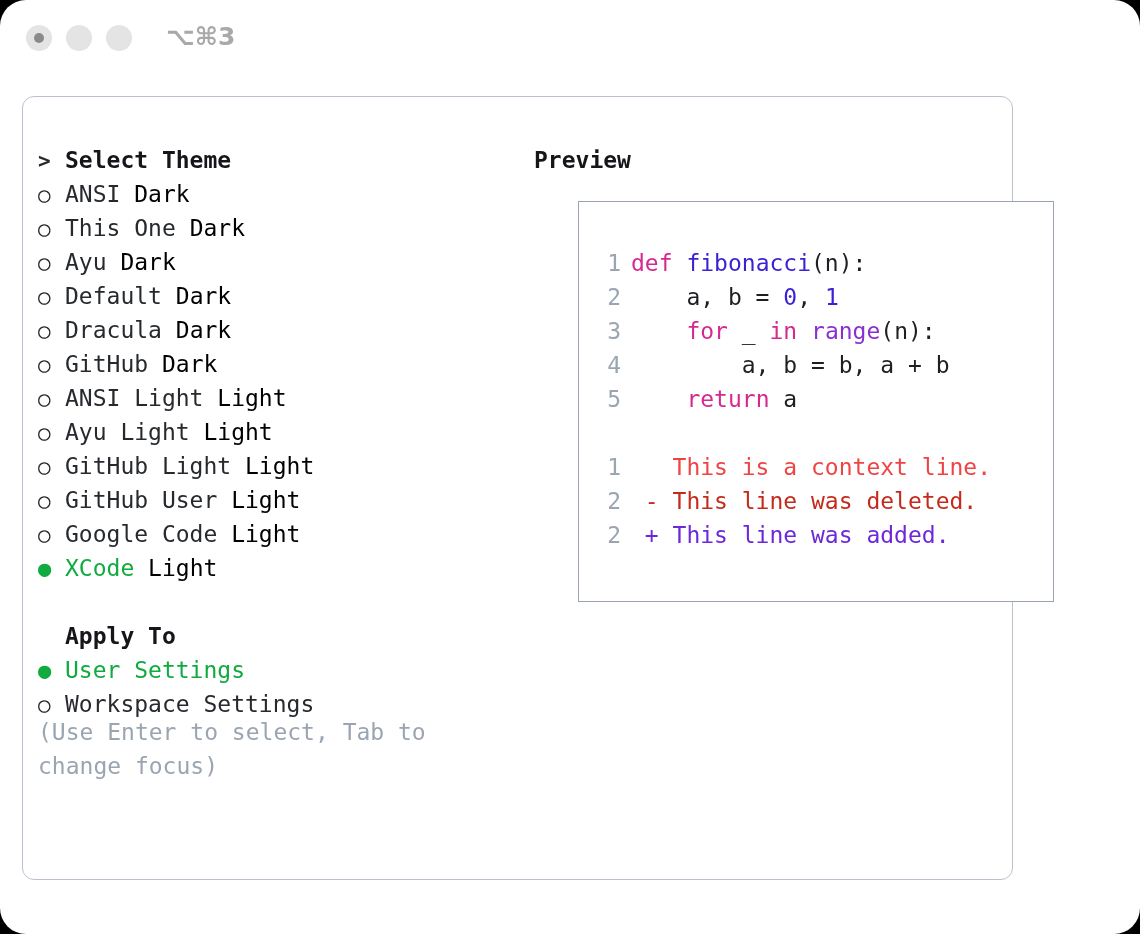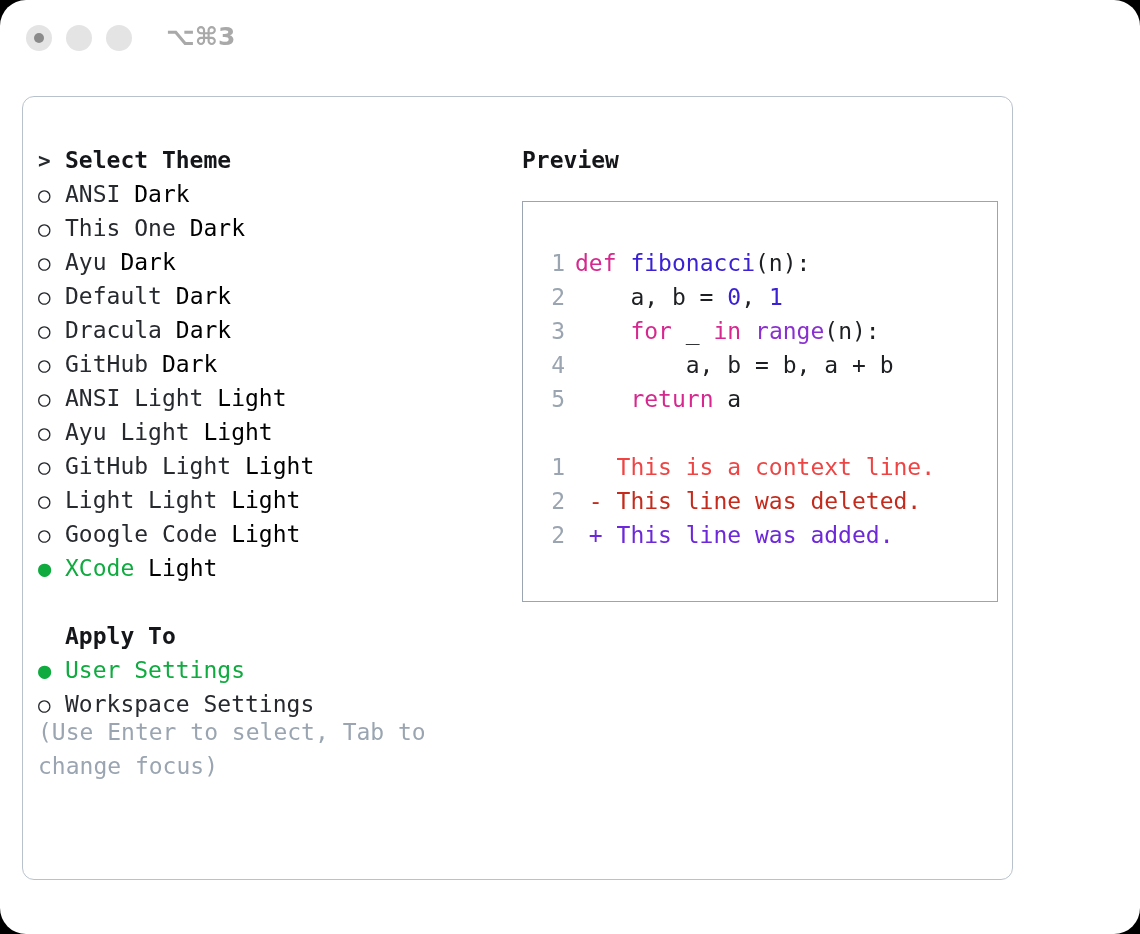--- a/index.html
+++ b/index.html
@@ -112,39 +112,40 @@
     top: 618px;
     width: 412px;
     font-size: 23px;
     line-height: 34px;
     color: #9aa5b1;
   }
 
   
   #right-col {
     position: absolute;
-    left: 490px;
+    left: 502px;
     top: 46px;
     width: 490px;
     padding-left: 9px;
   }
   #preview-title {
     font-size: 23px;
     font-weight: bold;
     color: #14161a;
     line-height: 34px;
   }
   #preview-box {
     margin-top: 24px;
     width: 476px;
     height: 401px;
     border: 1px solid #9aa5b1;
     box-sizing: border-box;
     background: #ffffff;
     position: relative;
+    margin-left: 44px;
   }
   #code {
     position: absolute;
     left: 16px;
     top: 44px;
     right: 6px;
   }
   .cl {
     height: 34px;
     line-height: 34px;
@@ -192,21 +193,21 @@
       <div id="theme-items">
           <div class="row"><span class="marker">○</span><span class="label">ANSI</span><span class="suffix"> Dark</span></div>
           <div class="row"><span class="marker">○</span><span class="label">This One</span><span class="suffix"> Dark</span></div>
           <div class="row"><span class="marker">○</span><span class="label">Ayu</span><span class="suffix"> Dark</span></div>
           <div class="row"><span class="marker">○</span><span class="label">Default</span><span class="suffix"> Dark</span></div>
           <div class="row"><span class="marker">○</span><span class="label">Dracula</span><span class="suffix"> Dark</span></div>
           <div class="row"><span class="marker">○</span><span class="label">GitHub</span><span class="suffix"> Dark</span></div>
           <div class="row"><span class="marker">○</span><span class="label">ANSI Light</span><span class="suffix"> Light</span></div>
           <div class="row"><span class="marker">○</span><span class="label">Ayu Light</span><span class="suffix"> Light</span></div>
           <div class="row"><span class="marker">○</span><span class="label">GitHub Light</span><span class="suffix"> Light</span></div>
-          <div class="row"><span class="marker">○</span><span class="label">Light Light</span><span class="suffix"> Light</span></div>
+          <div class="row"><span class="marker">○</span><span class="label">GitHub User</span><span class="suffix"> Light</span></div>
           <div class="row"><span class="marker">○</span><span class="label">Google Code</span><span class="suffix"> Light</span></div>
           <div class="row"><span class="marker sel">●</span><span class="label sel">XCode</span><span class="suffix"> Light</span></div>
         </div>
 
       <div class="spacer"></div>
 
       <div class="row heading">
         <span class="marker blank">o</span><span>Apply To</span>
       </div>
 

